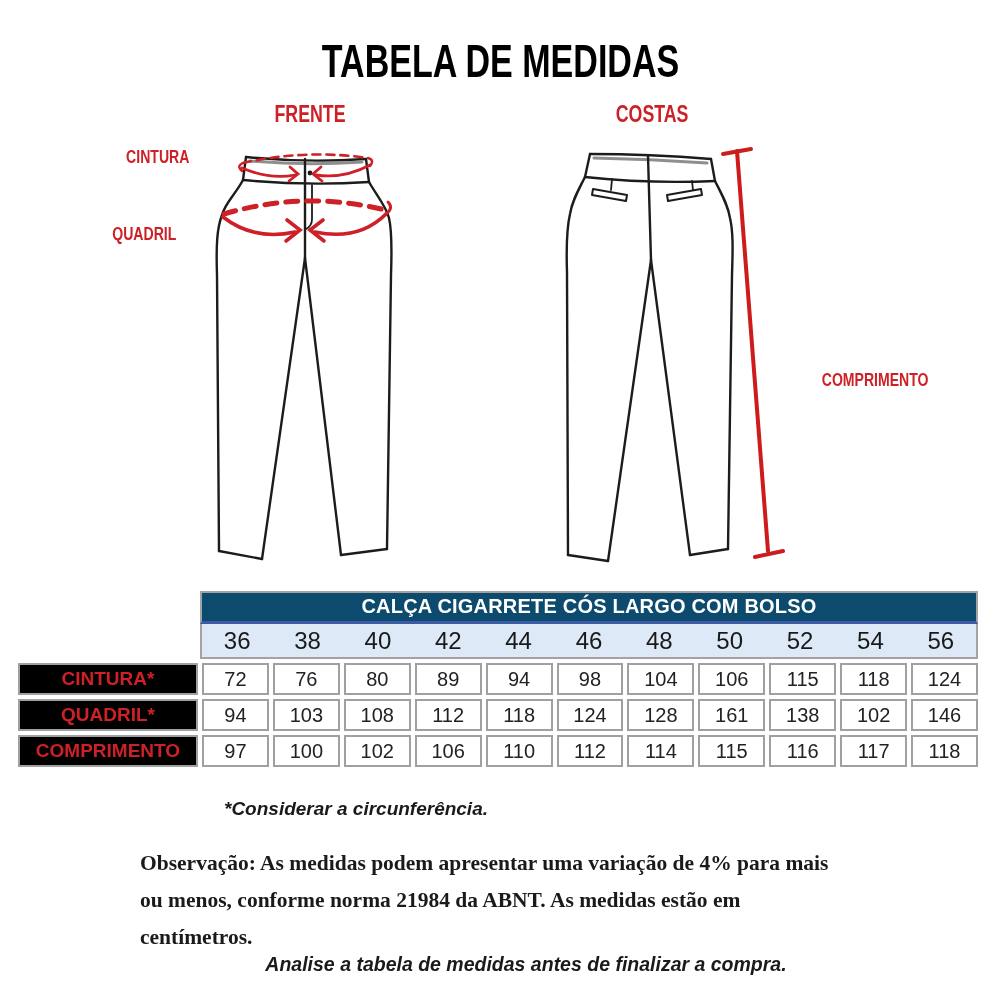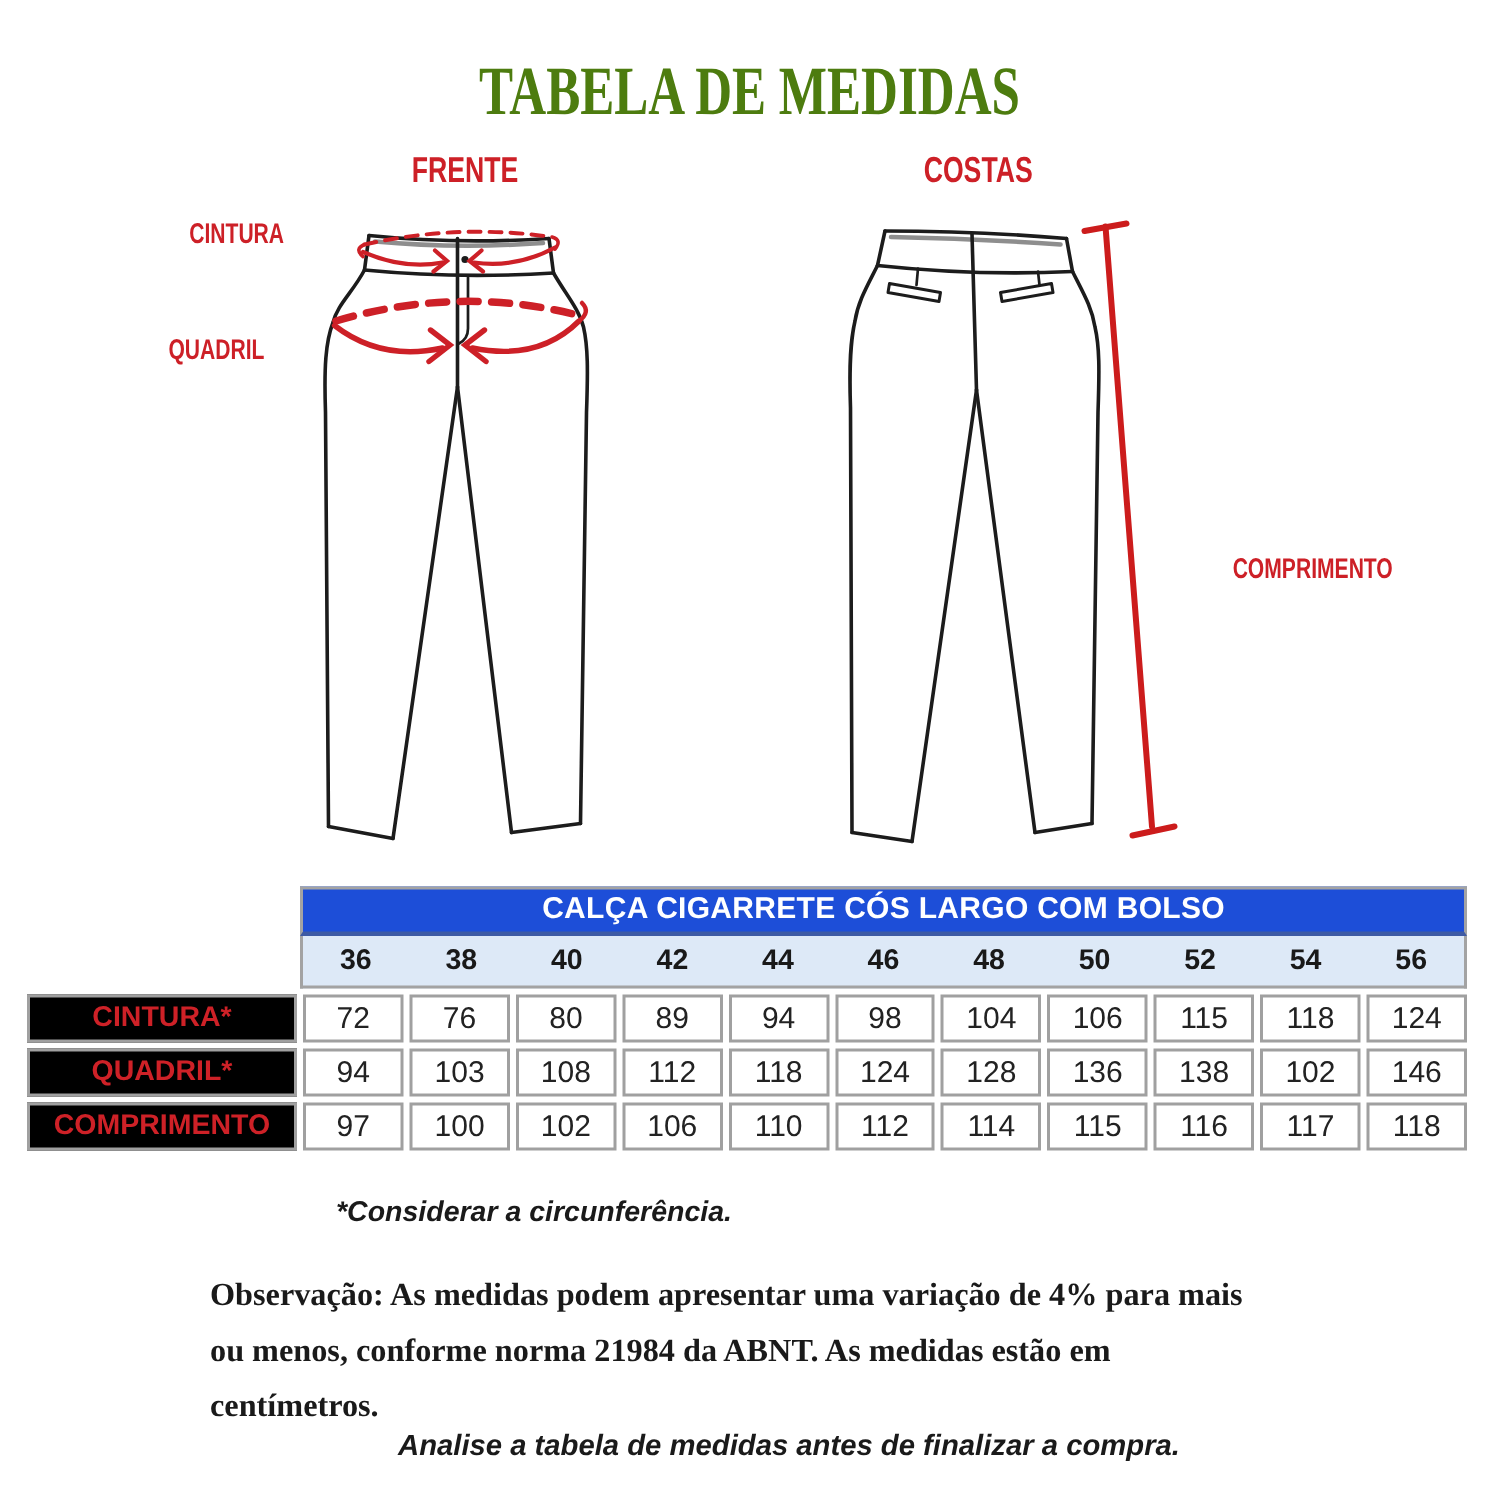--- a/index.html
+++ b/index.html
@@ -1,34 +1,34 @@
 <!DOCTYPE html>
 <html><head>
 <meta charset="utf-8">
 <style>
   html,body{margin:0;padding:0;background:#fff;}
   #page{position:relative;width:1000px;height:1000px;background:#ffffff;overflow:hidden;
         font-family:"Liberation Sans", sans-serif;color:#1a1a1a;}
   .abs{position:absolute;}
   .cond{display:inline-block;transform:scaleX(0.74);transform-origin:50% 50%;white-space:nowrap;}
   .red{color:#cd2027;}
-  #title{top:34px;left:0;width:1000px;text-align:center;font-size:46px;font-weight:bold;letter-spacing:0px;color:#4d7c0f;font-family:Liberation Serif, serif;}
+  #title{top:34px;left:0;width:1000px;text-align:center;font-size:46px;font-weight:bold;letter-spacing:0px;color:#000000;}
   .view-label{top:100px;font-size:24px;font-weight:bold;text-align:center;}
   .measure-label{font-size:19px;font-weight:bold;text-align:center;}
   svg{display:block;}
 
   
   #size-table{left:18px;top:591px;width:960px;}
   #table-banner{box-sizing:border-box;margin-left:182px;width:778px;height:33px;
-     background:#1d4ed8;border:2px solid #a3a3a3;border-bottom:3px solid #3d5aa4;
+     background:#0c4a6e;border:2px solid #a3a3a3;border-bottom:3px solid #3d5aa4;
      color:#ffffff;font-size:20px;font-weight:bold;text-align:center;line-height:27px;letter-spacing:0.2px;}
   #sizes-row{box-sizing:border-box;margin-left:182px;width:778px;height:35px;
      background:#dde9f7;border:2px solid #a3a3a3;border-top:none;display:flex;}
   #sizes-row .szcell{flex:1;display:flex;align-items:center;justify-content:center;
-     font-size:19px;font-weight:bold;color:#191919;}
+     font-size:24px;font-weight:normal;color:#191919;}
   .trow{display:flex;gap:4px;margin-top:4px;height:32px;}
   .tlabel{box-sizing:border-box;width:180px;border:2px solid #a0a0a0;background:#000000;
      display:flex;align-items:center;justify-content:center;
      font-size:19px;font-weight:bold;color:#ce2127;}
   .tval{box-sizing:border-box;flex:1;border:2px solid #a0a0a0;background:#fff;
      display:flex;align-items:center;justify-content:center;font-size:20px;color:#222;}
 
   #footnote{left:224px;top:798px;font-size:19px;font-weight:bold;font-style:italic;}
   #observation{left:140px;top:845px;font-size:21.5px;font-weight:bold;line-height:37px;font-family:Liberation Serif, serif;}
   #observation div{white-space:nowrap;}
@@ -151,21 +151,21 @@
 
     <div class="trow">
       <div class="tlabel">QUADRIL*</div>
       <div class="tval">94</div>
       <div class="tval">103</div>
       <div class="tval">108</div>
       <div class="tval">112</div>
       <div class="tval">118</div>
       <div class="tval">124</div>
       <div class="tval">128</div>
-      <div class="tval">136</div>
+      <div class="tval">161</div>
       <div class="tval">138</div>
       <div class="tval">102</div>
       <div class="tval">146</div>
     </div>
 
     <div class="trow">
       <div class="tlabel">COMPRIMENTO</div>
       <div class="tval">97</div>
       <div class="tval">100</div>
       <div class="tval">102</div>

